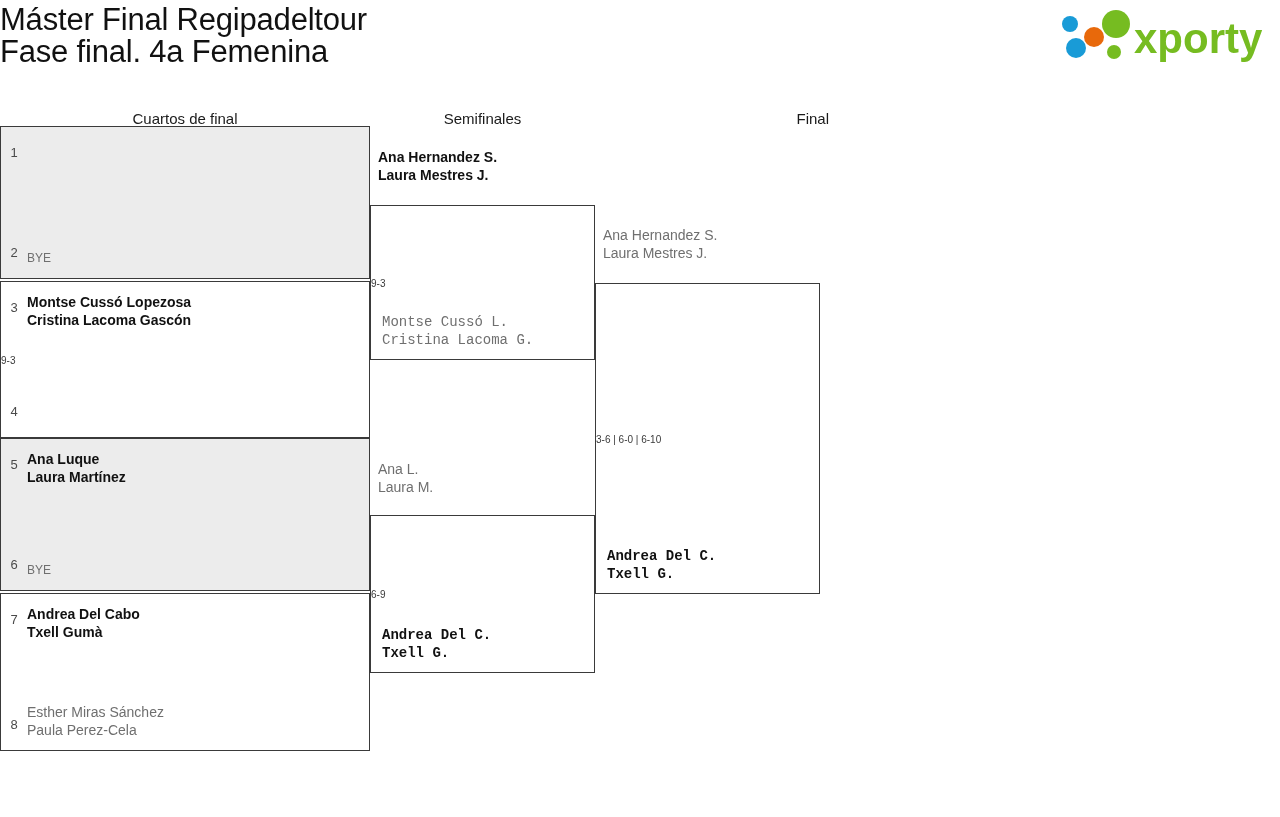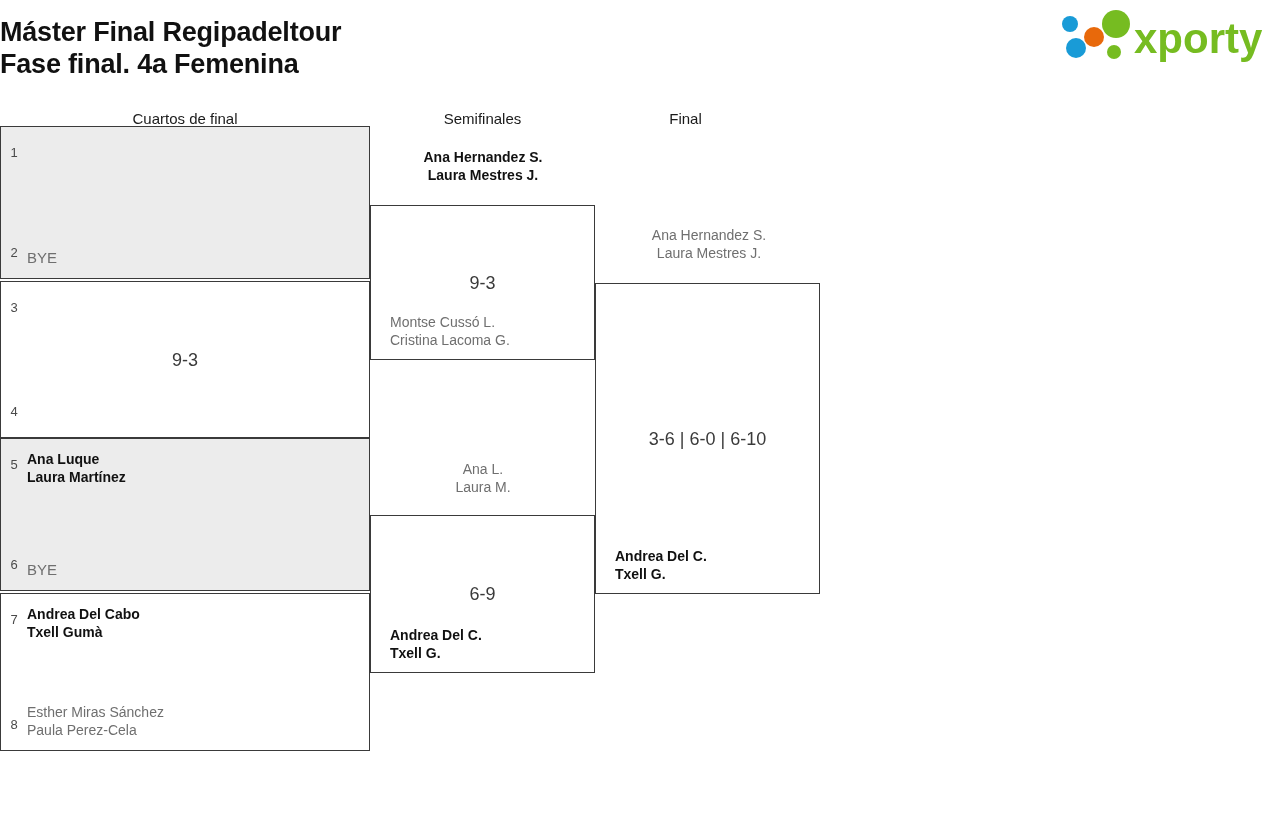--- a/index.html
+++ b/index.html
@@ -13,23 +13,23 @@
     position: relative;
     font-family: "Liberation Sans", sans-serif;
     color: #1a1a1a;
     overflow: hidden;
   }
 
   
   .page-title {
     position: absolute;
     left: 0px;
-    top: 16px;
-    font-size: 27px;
-    font-weight: 700;
+    top: 4px;
+    font-size: 31px;
+    font-weight: 400;
     line-height: 32px;
     letter-spacing: -0.2px;
     color: #111111;
     white-space: pre-line;
   }
 
   .brand-logo {
     position: absolute;
     right: 6px;
     top: 8px;
@@ -43,21 +43,21 @@
     position: absolute;
     font-size: 15px;
     font-weight: 400;
     color: #1a1a1a;
     text-align: center;
     top: 98px;
     margin-top: 12px;
   }
   #round-head-0 { left: 0px;   width: 370px; }
   #round-head-1 { left: 370px; width: 225px; }
-  #round-head-2 { left: 573px; width: 225px; }
+  #round-head-2 { left: 604px; width: 225px; text-align: right; }
 
   
   .bracket {
     position: absolute;
     left: 0;
     top: 0;
     width: 1280px;
     height: 817px;
   }
 
@@ -85,52 +85,51 @@
     font-size: 14px;
     line-height: 18px;
     color: #6f6f6f;
     white-space: pre-line;
   }
   .team.winner {
     color: #111111;
     font-weight: 700;
   }
   .team.bye {
-    font-size: 15px;
+    font-size: 12px;
     line-height: 18px;
   }
 
   .score {
     position: absolute;
-    font-size: 18px;
+    font-size: 10px;
     color: #3a3a3a;
-    text-align: center;
+    text-align: left;
   }
 
   
   .qf .team        { left: 26px; right: 8px; }
   .qf .team-top    { top: 11px; }
   .qf .team-bottom { bottom: 11px; }
   .qf .seed-top    { top: 18px; }
   .qf .seed-bottom { bottom: 18px; }
   .qf .score       { left: 0; right: 0; top: 50%; transform: translateY(-50%); }
 
   
-  .rd .team        { left: 19px; right: 8px; }
+  .rd .team        { left: 11px; right: 8px; font-family: Liberation Mono, monospace; }
   .rd .team-bottom { bottom: 10px; }
   .rd .score       { left: 0; right: 0; top: 50%; transform: translateY(-50%); }
 
   
   .advance {
     position: absolute;
     font-size: 14px;
     line-height: 18px;
     white-space: pre-line;
     color: #6f6f6f;
-    text-align: center;
   }
   .advance.winner { color: #111111; font-weight: 700; }
 </style>
 </head>
 <body>
 
 <div class="page-title">Máster Final Regipadeltour
 Fase final. 4a Femenina</div>
 
 <div class="brand-logo">
@@ -154,20 +153,22 @@
 
   <div class="match qf shaded" style="left:0px; top:126px; width:370px; height:153px;">
     <div class="seed seed-top">1</div>
     <div class="seed seed-bottom">2</div>
     <div class="team bye team-bottom">BYE</div>
     <div class="score"></div>
   </div>
 
   <div class="match qf" style="left:0px; top:281px; width:370px; height:157px;">
     <div class="seed seed-top">3</div>
+    <div class="team winner team-top">Montse Cussó Lopezosa
+Cristina Lacoma Gascón</div>
     <div class="seed seed-bottom">4</div>
     <div class="score">9-3</div>
   </div>
 
   <div class="match qf shaded" style="left:0px; top:438px; width:370px; height:153px;">
     <div class="seed seed-top">5</div>
     <div class="team winner team-top">Ana Luque
 Laura Martínez</div>
     <div class="seed seed-bottom">6</div>
     <div class="team bye team-bottom">BYE</div>

